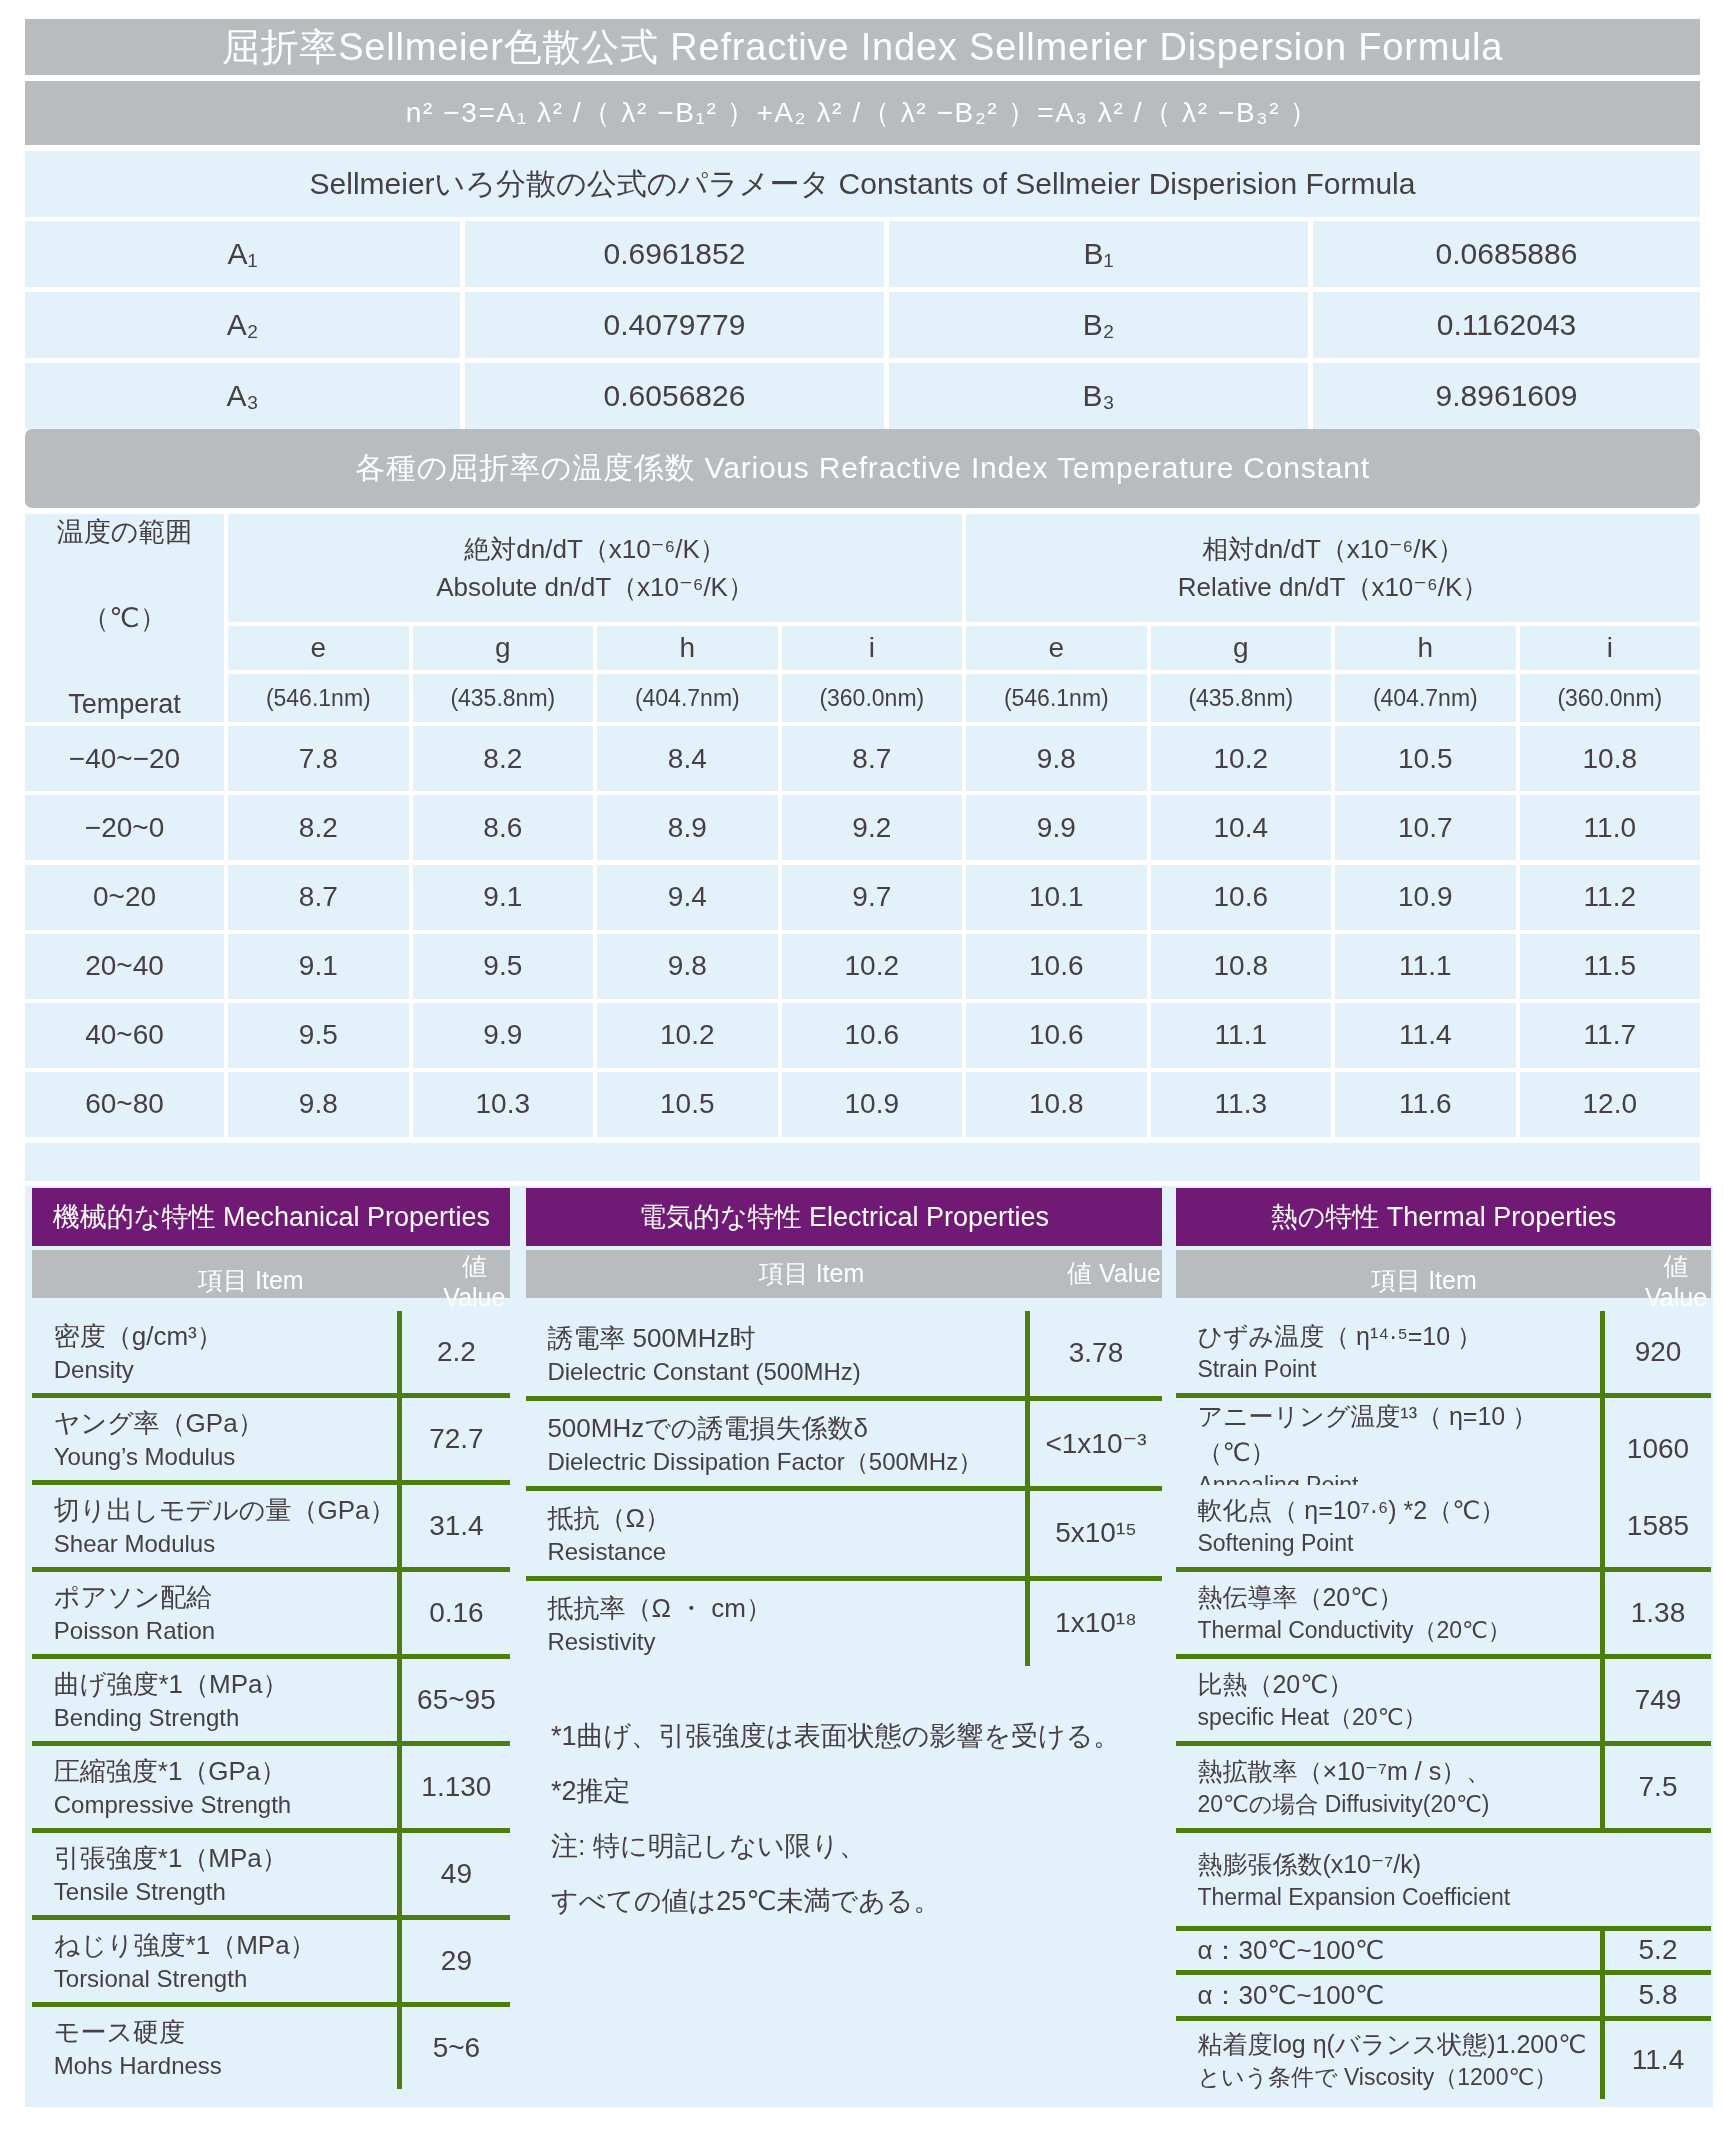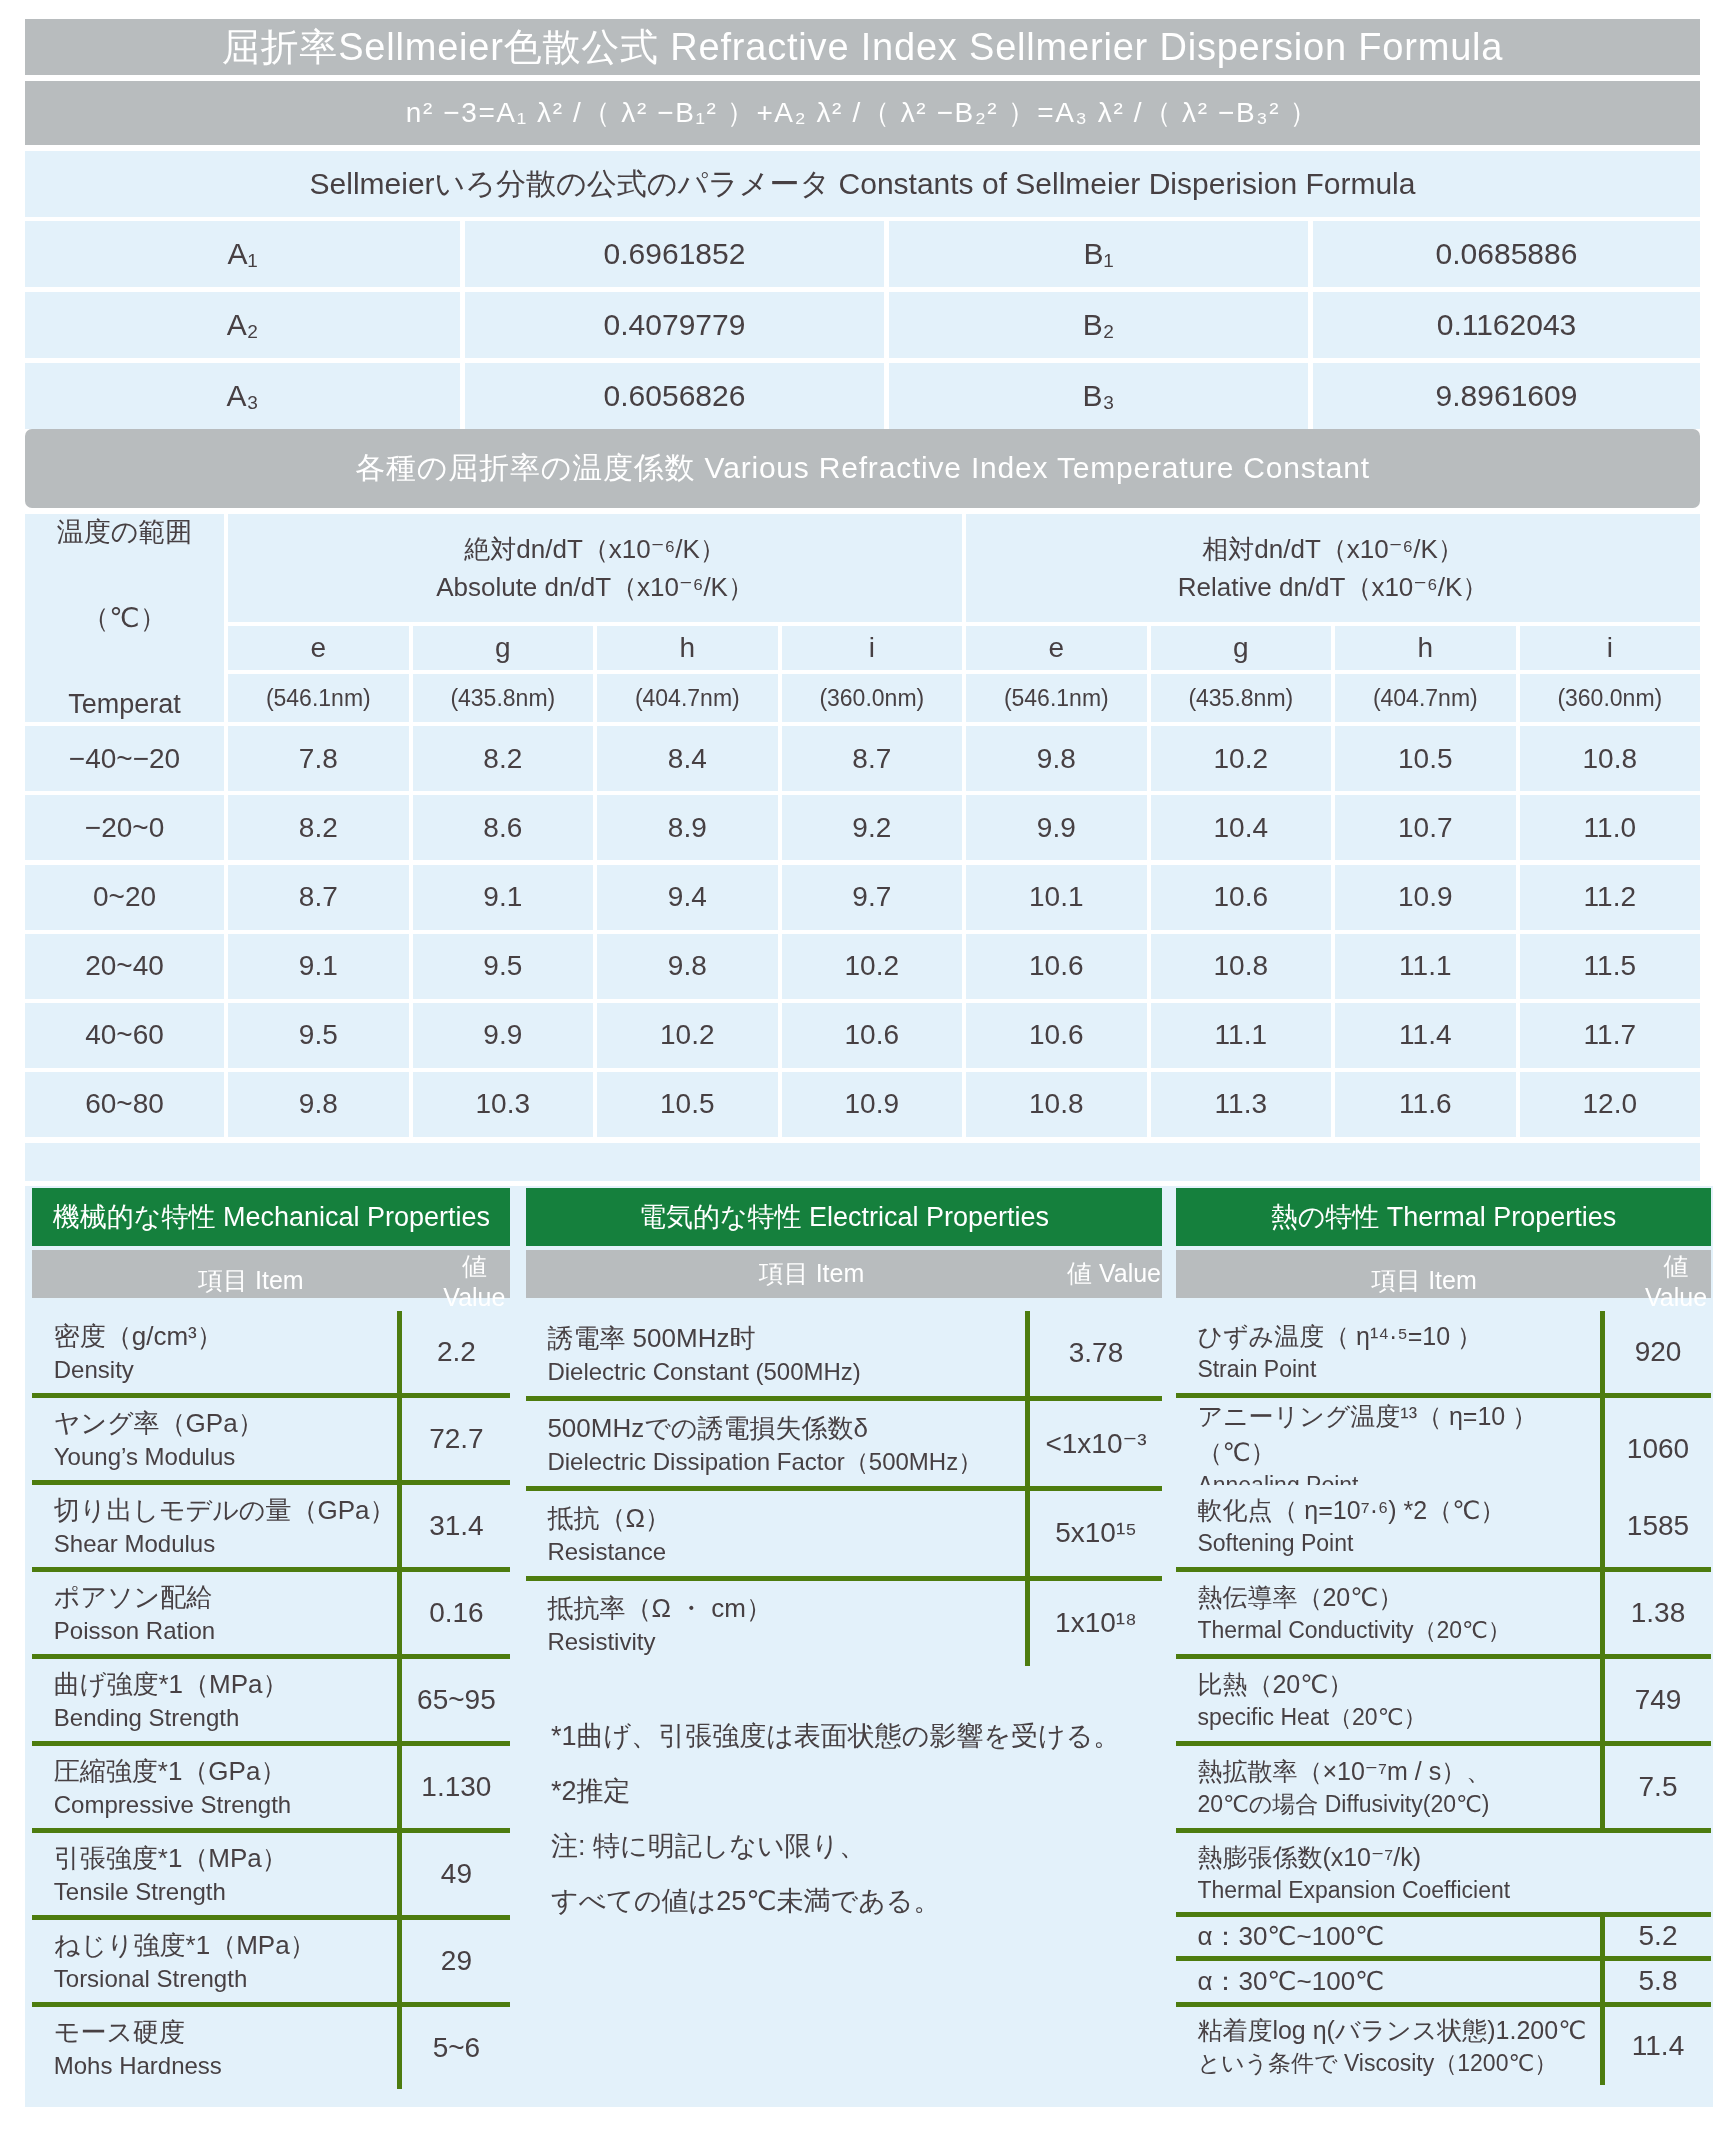--- a/index.html
+++ b/index.html
@@ -38,35 +38,35 @@
 
   .spacer-row{height:38px;margin-top:5.7px;background:#e3f1fa;}
 
   
   .panel{position:relative;margin:5.7px 0 0 25px;width:1688px;height:921px;background:#e3f1fa;}
   .bcol{position:absolute;top:1.6px;}
   .col-mech{left:7.4px;width:478px;}
   .col-elec{left:501px;width:636px;}
   .col-thermal{left:1151px;width:535px;}
 
-  .sec-header{height:58px;background:#15803d;color:#ffffff;display:flex;align-items:center;
+  .sec-header{height:58px;background:#701a75;color:#ffffff;display:flex;align-items:center;
               justify-content:center;font-size:27px;}
   .sec-sub{margin-top:4.1px;height:48px;background:#b8bcbe;color:#ffffff;display:grid;align-items:center;font-size:25px;padding-left:36px;}
   .sec-sub > div{text-align:center;}
   .grid-mech{grid-template-columns:365px 1fr;column-gap:5px;}
   .grid-elec{grid-template-columns:499px 1fr;column-gap:5px;}
   .grid-thermal{grid-template-columns:424px 1fr;column-gap:5px;}
 
   .rows{margin-top:13px;background:#4d7c0f;}
   .prow{display:grid;margin-bottom:5px;}
   .plabel{background:#e3f1fa;display:flex;flex-direction:column;justify-content:center;padding-left:21.4px;}
   .plabel .jp{font-size:26px;line-height:36px;}
   .plabel .en{font-size:24px;line-height:31px;}
   .pvalue{background:#e3f1fa;display:flex;align-items:center;justify-content:center;font-size:28px;}
-  .h100{height:82px;}.h104{height:85px;}.h96{height:79px;}
+  .h100{height:82px;}.h104{height:85px;}.h96{height:93px;}
   .h48{height:39px;}.h50{height:41px;}.h95{height:78px;}
   .alpha-label{font-size:26px;justify-content:center;padding-left:21.4px;}
   .thermal .plabel .jp{font-size:25px;}
   .thermal .plabel .en{font-size:23px;}
 
   .notes{margin-top:43px;padding-left:25px;}
   .note{font-size:27px;line-height:55px;}
 </style>
 </head>
 <body>

